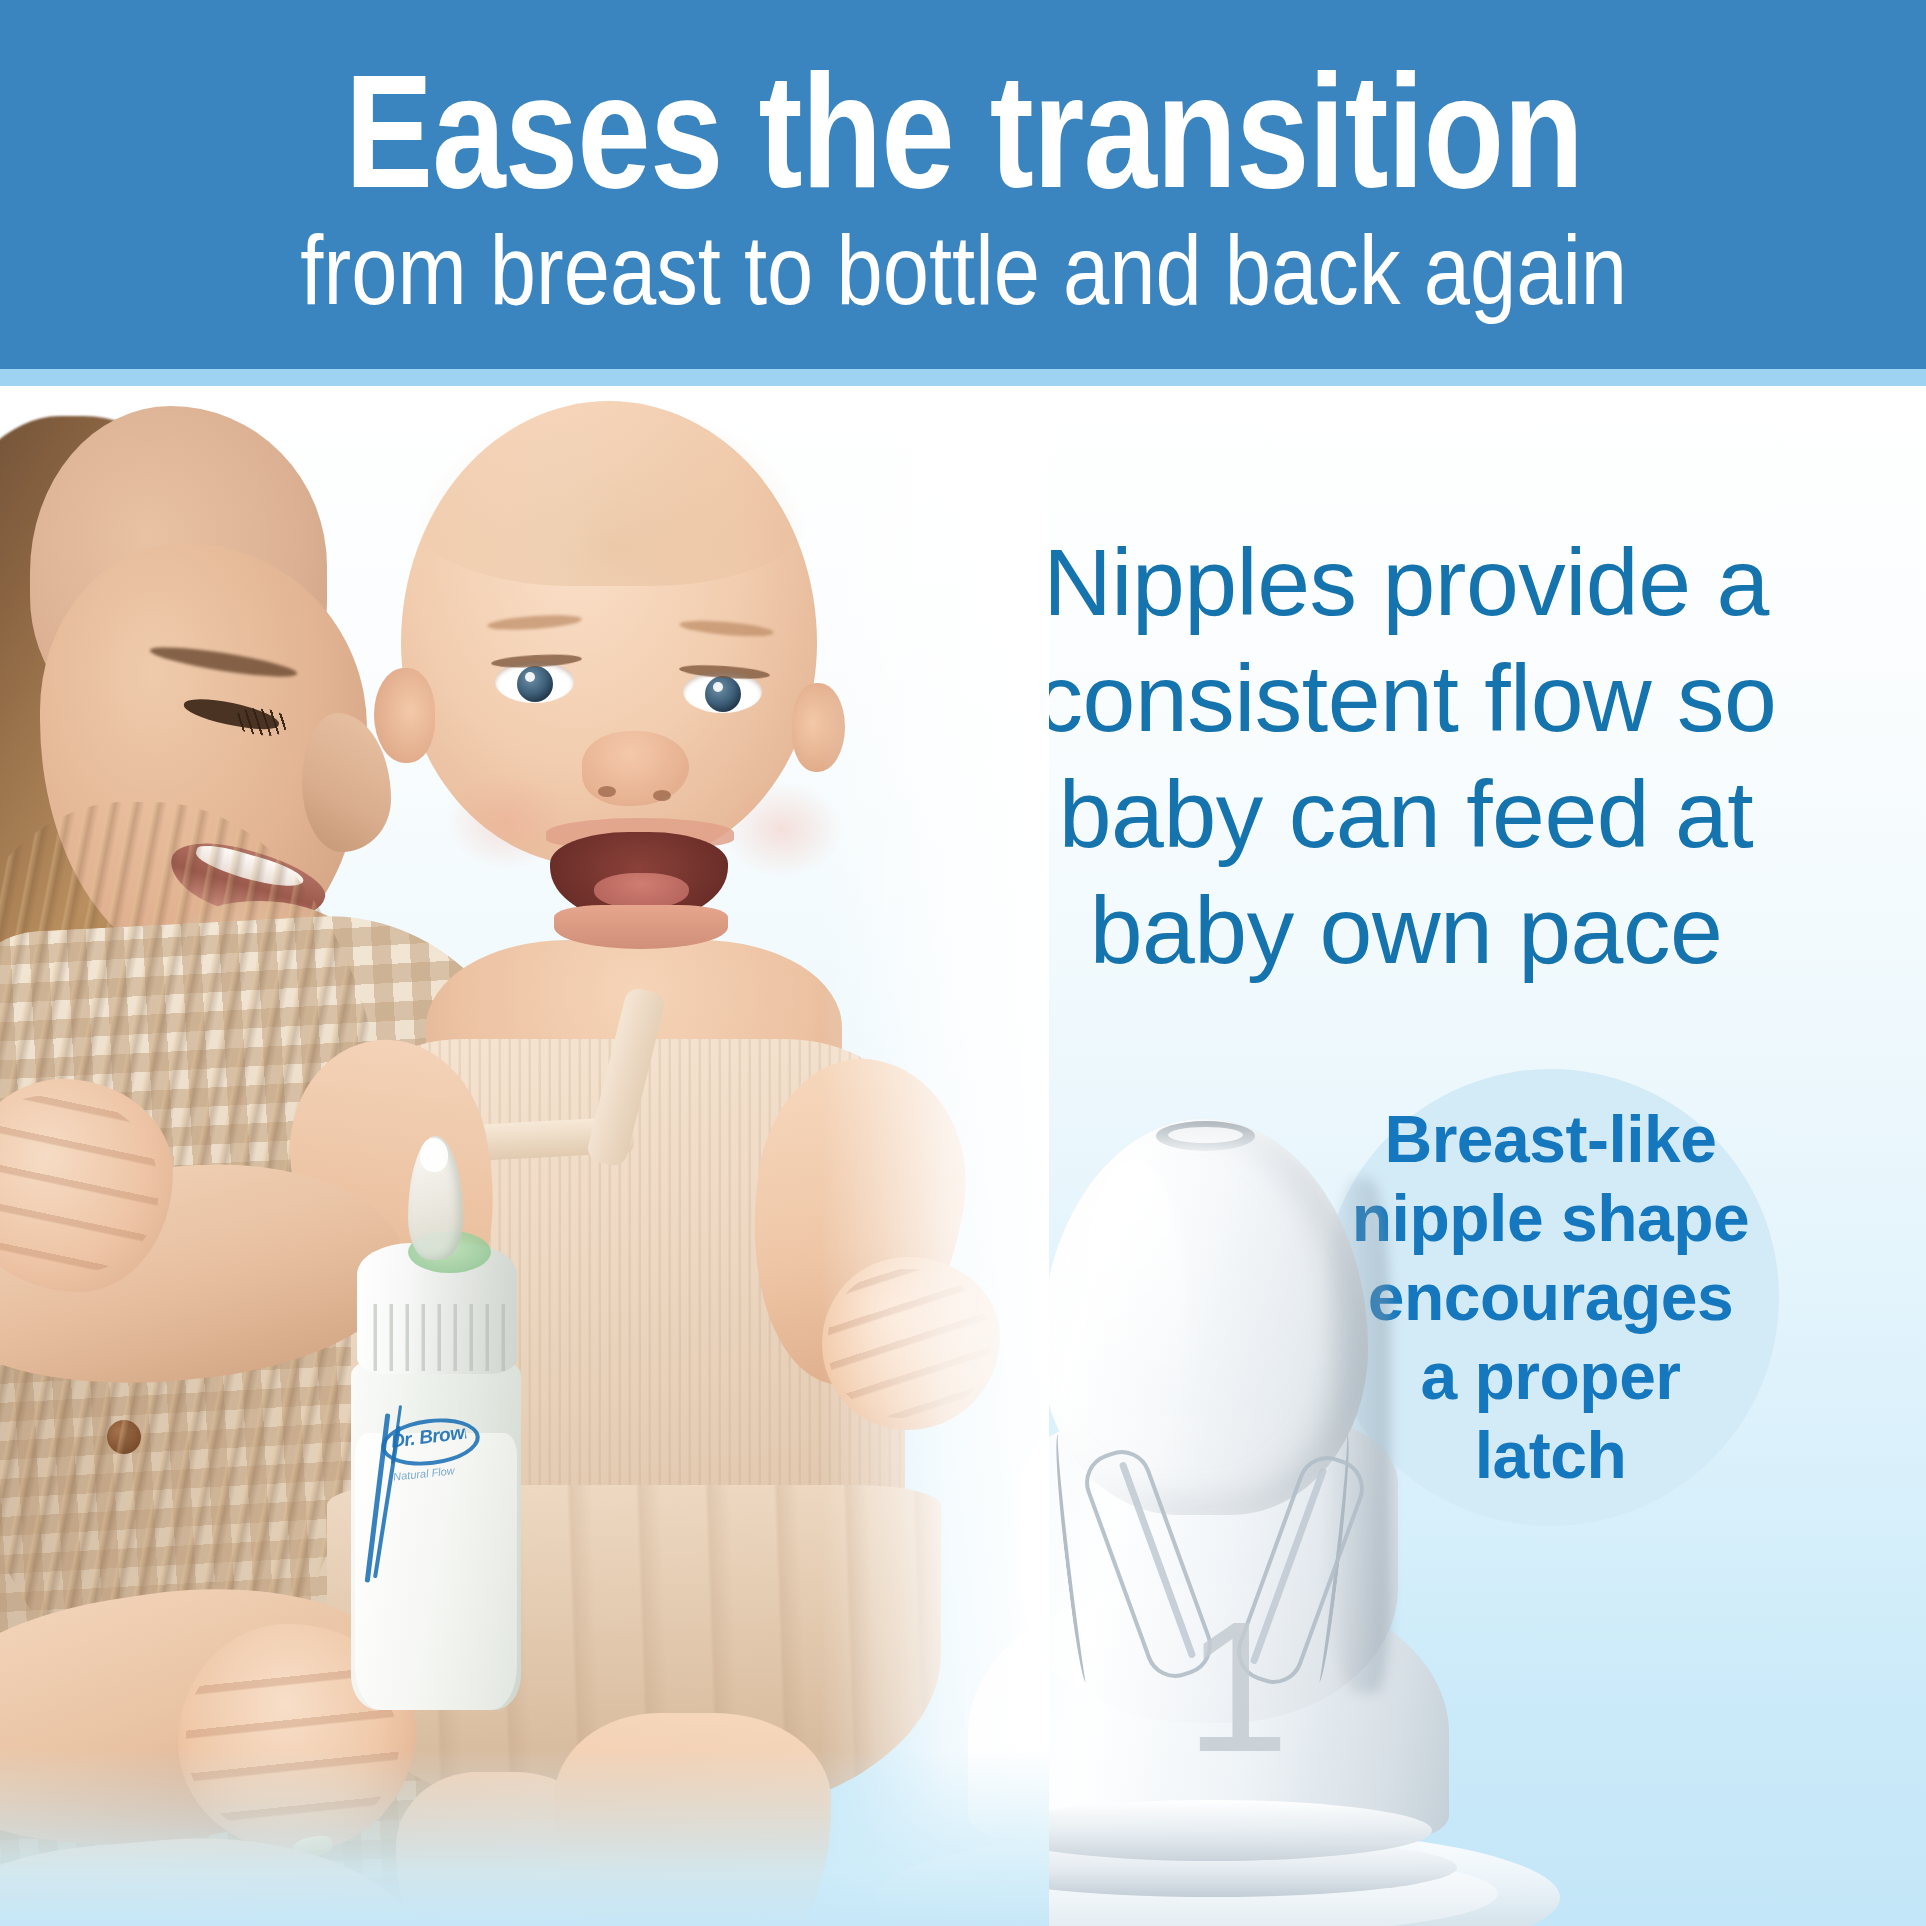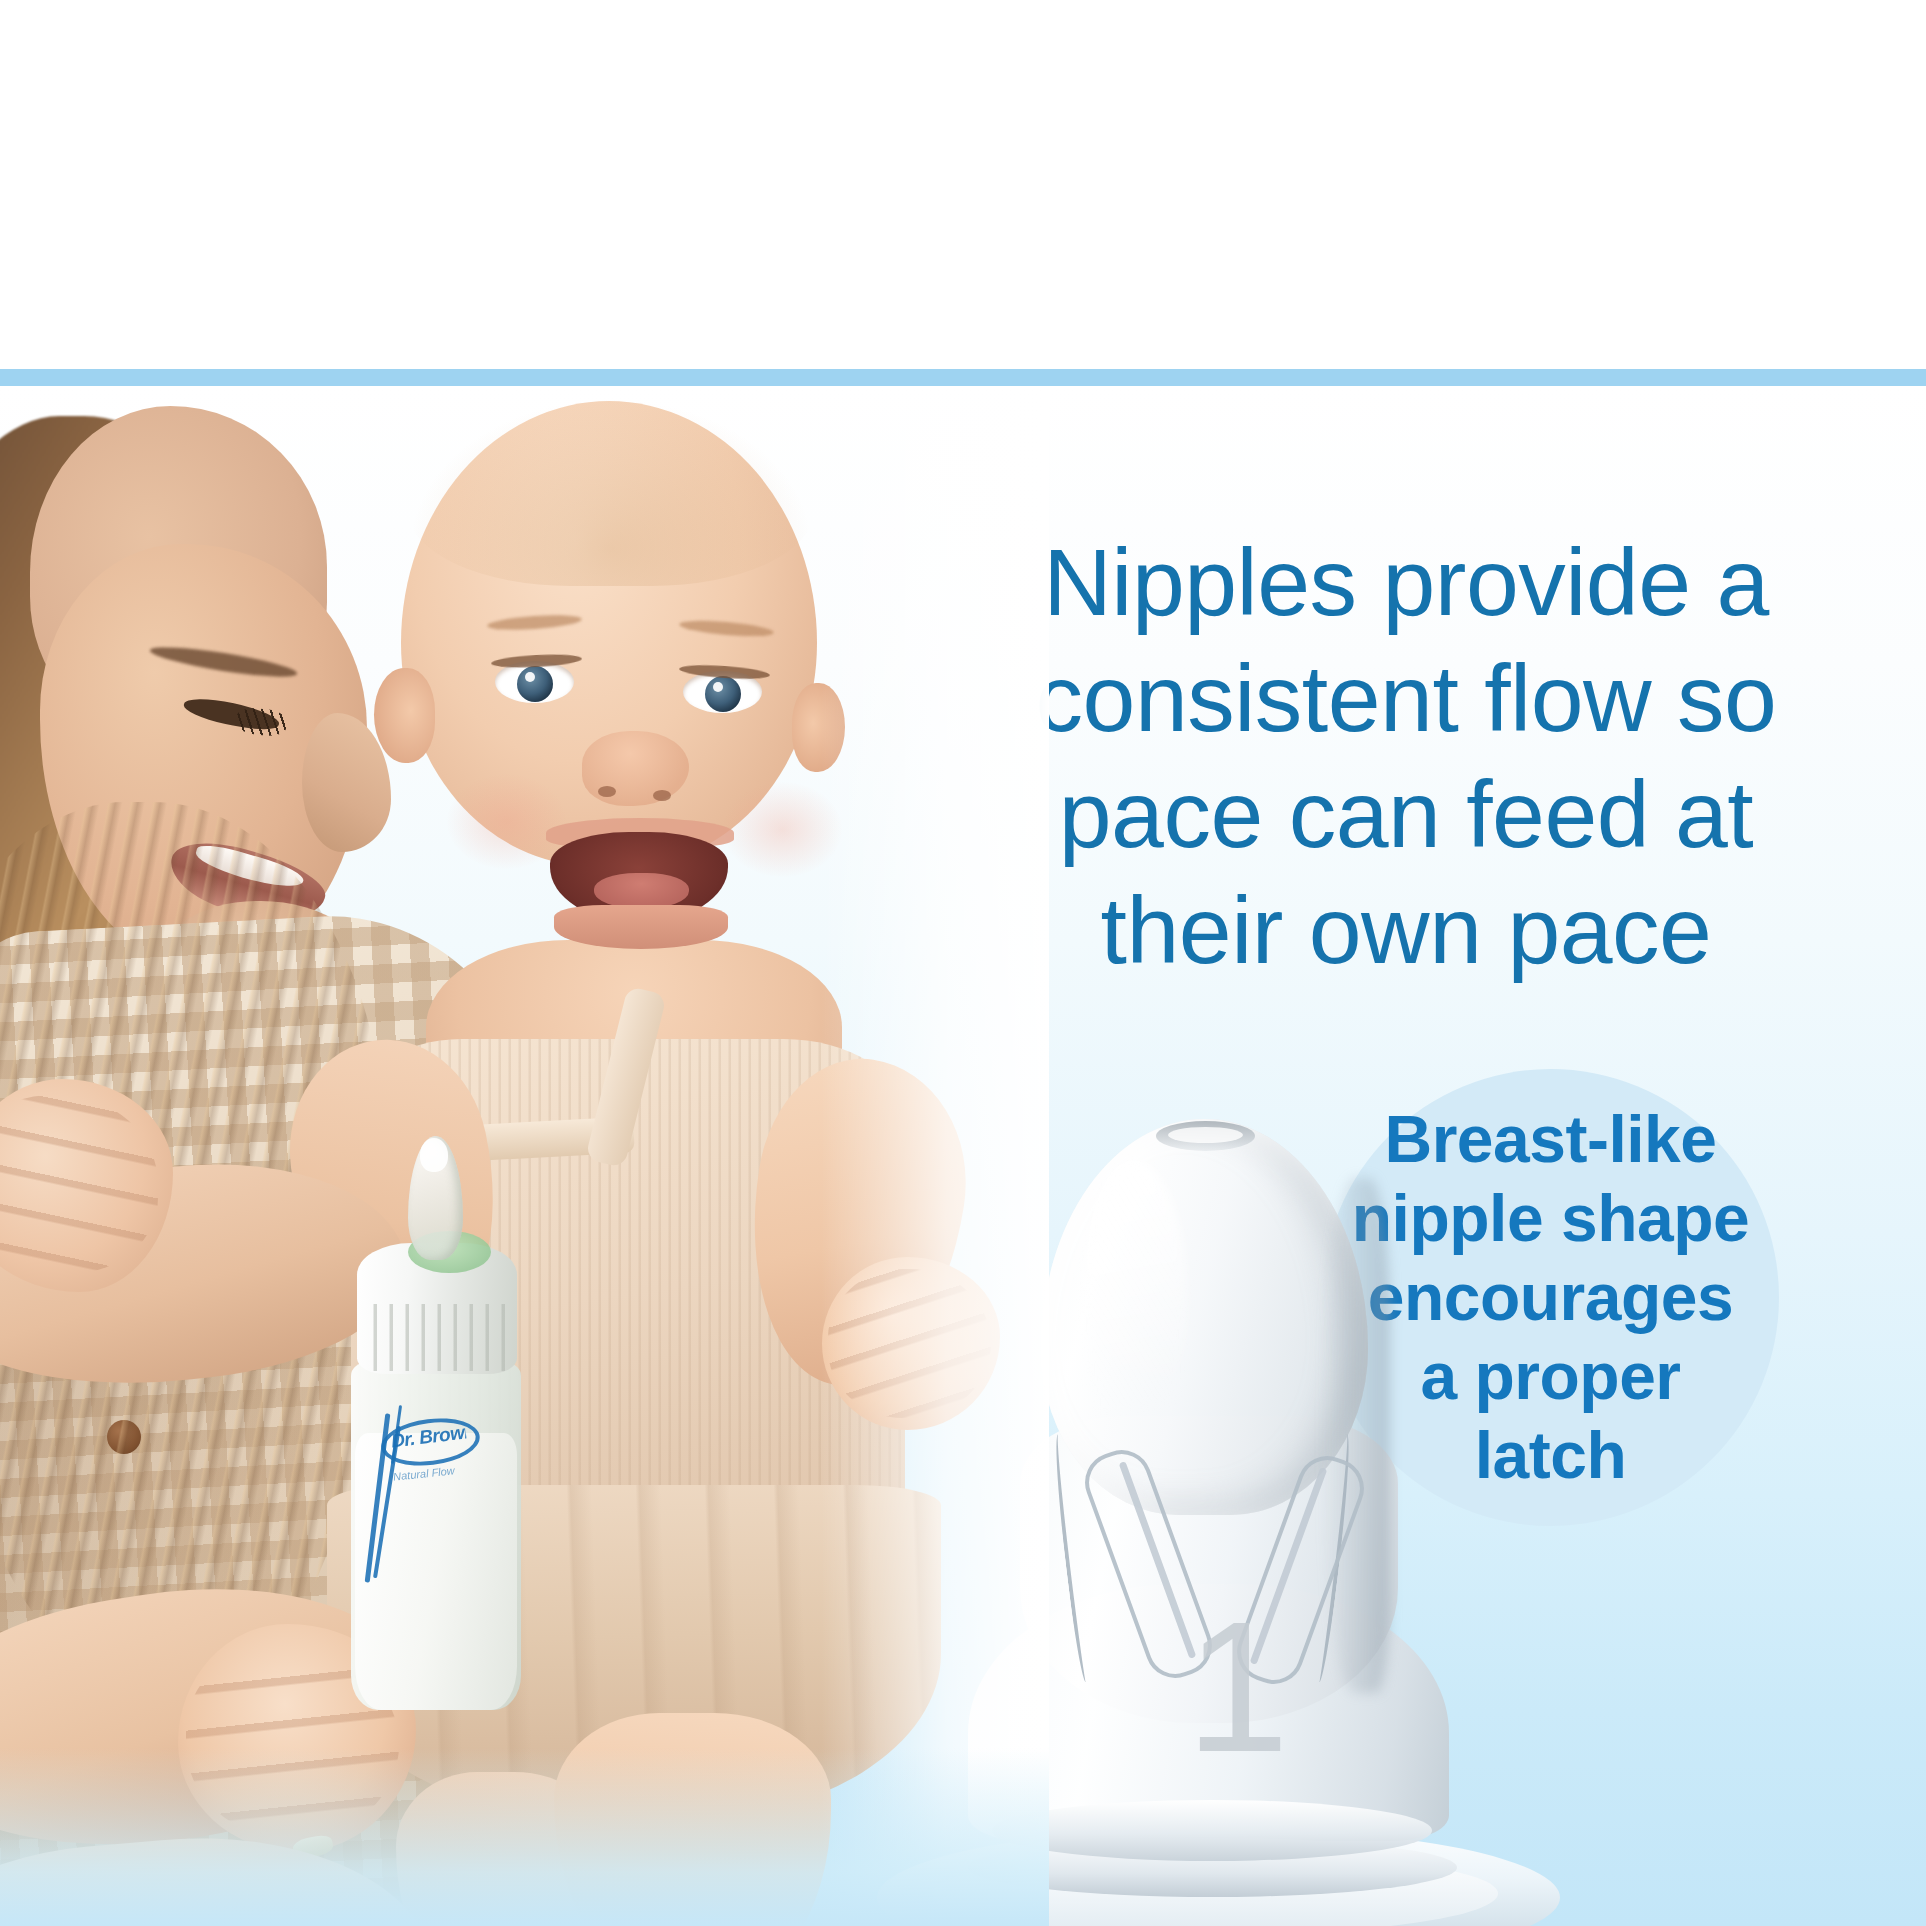--- a/index.html
+++ b/index.html
@@ -830,20 +830,24 @@
     width: 566px; height: 83px;
     background: linear-gradient(180deg, rgba(255,255,255,0.9) 0%, rgba(228,237,243,0.85) 100%);
     border-radius: 50%;
   }
 </style>
 </head>
 <body>
 
 <div id="stage">
 
+  <div class="header-band">
+    <div class="header-title">Eases the transition</div>
+    <div class="header-sub">from breast to bottle and back again</div>
+  </div>
   <div class="header-accent-stripe"></div>
 
   <div class="stage-bg"></div>
 
   <div class="photo">
     <div class="photo-inner">
 
       <div class="mom-hair-back"></div>
       <div class="mom-forehead"></div>
       <div class="mom-face"></div>
@@ -921,21 +925,21 @@
         <div class="bottle-vent"></div>
         <div class="bottle-nipple"></div>
         <div class="bottle-nipple-tip"></div>
       </div>
 
       <div class="photo-fade"></div>
       <div class="photo-fade-bottom"></div>
     </div>
   </div>
 
-  <div class="copy-block">Nipples provide a consistent flow so pace can feed at their own pace</div>
+  <div class="copy-block">Nipples provide a consistent flow so baby can feed at baby own pace</div>
 
   <div class="badge-circle">
     <div class="badge-text">Breast-like nipple shape encourages a proper latch</div>
   </div>
 
   <div class="nipple">
 
     <div class="nipple-base-flange"></div>
     <div class="nipple-base-inner"></div>
     <div class="nipple-flare"></div>

